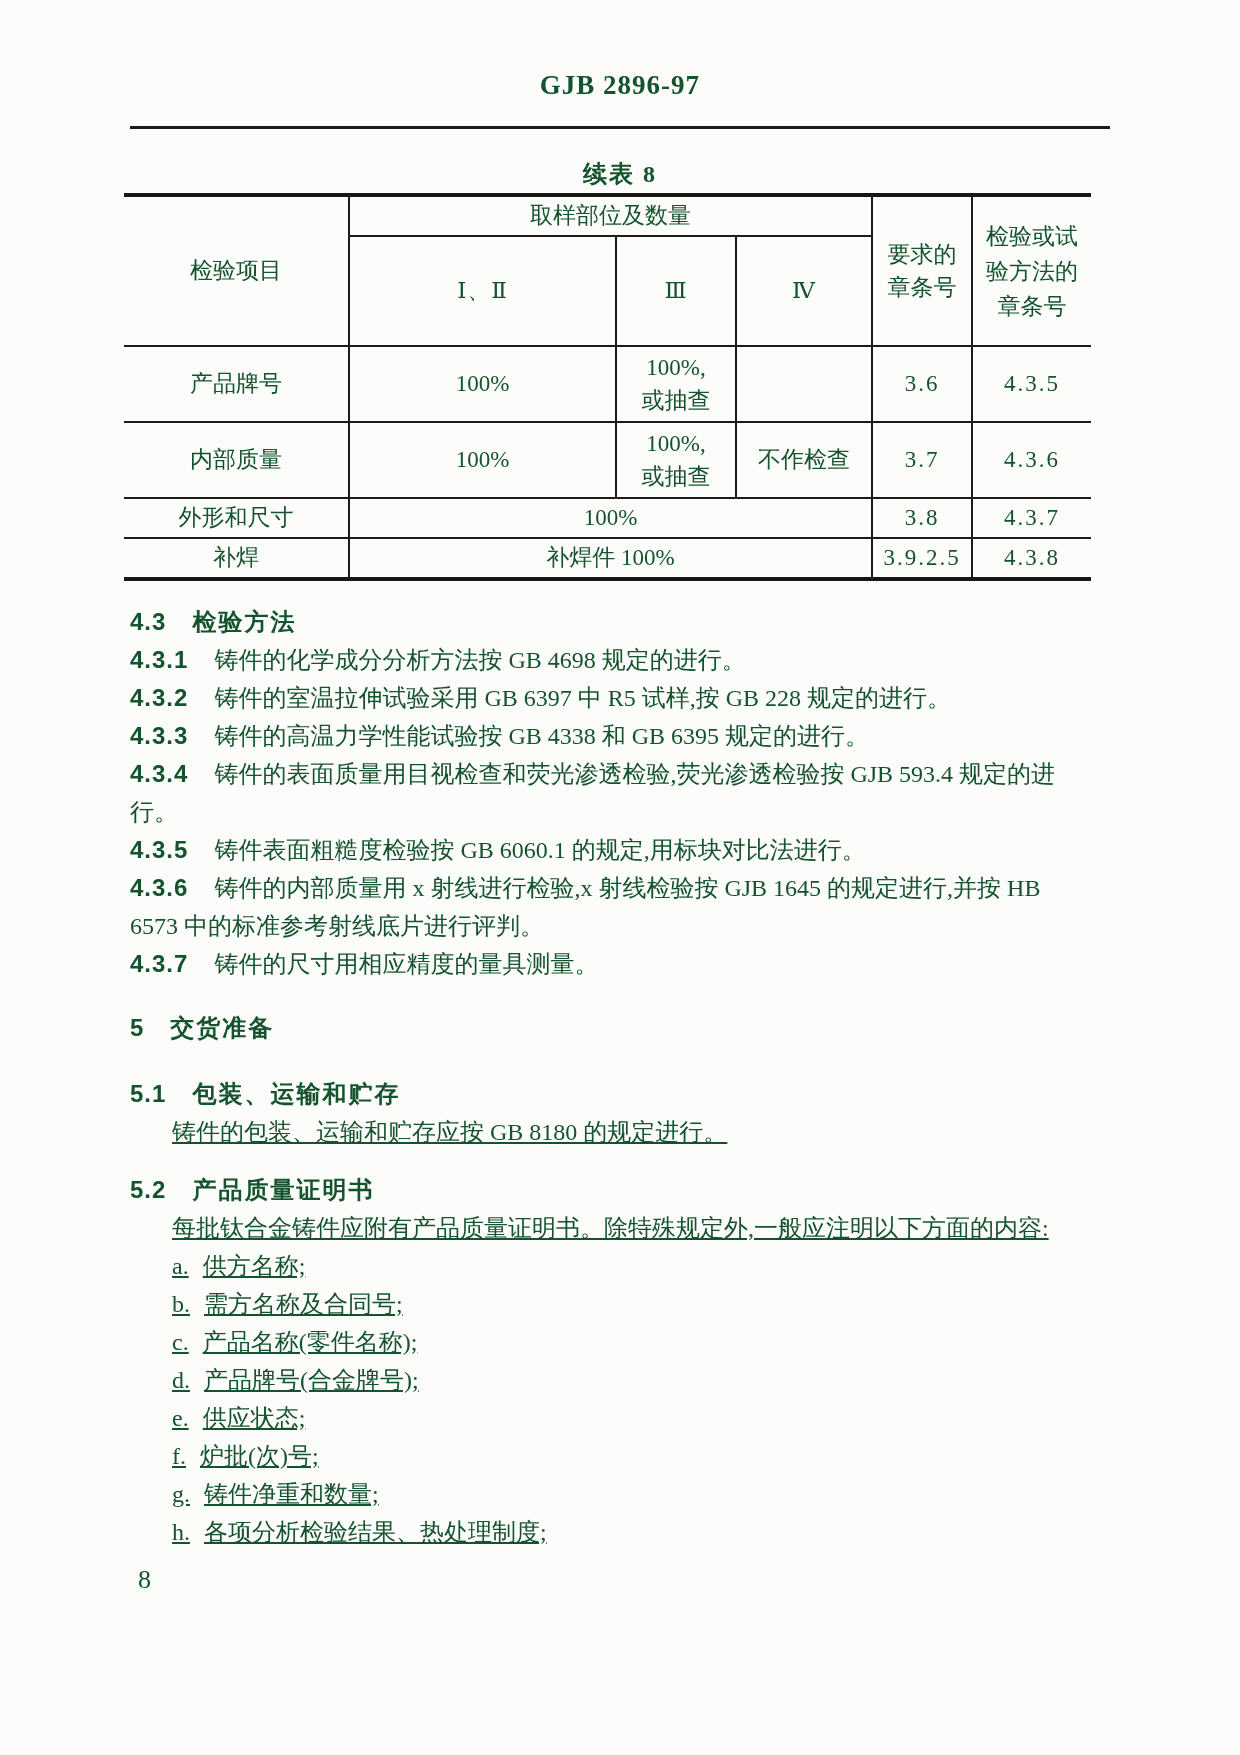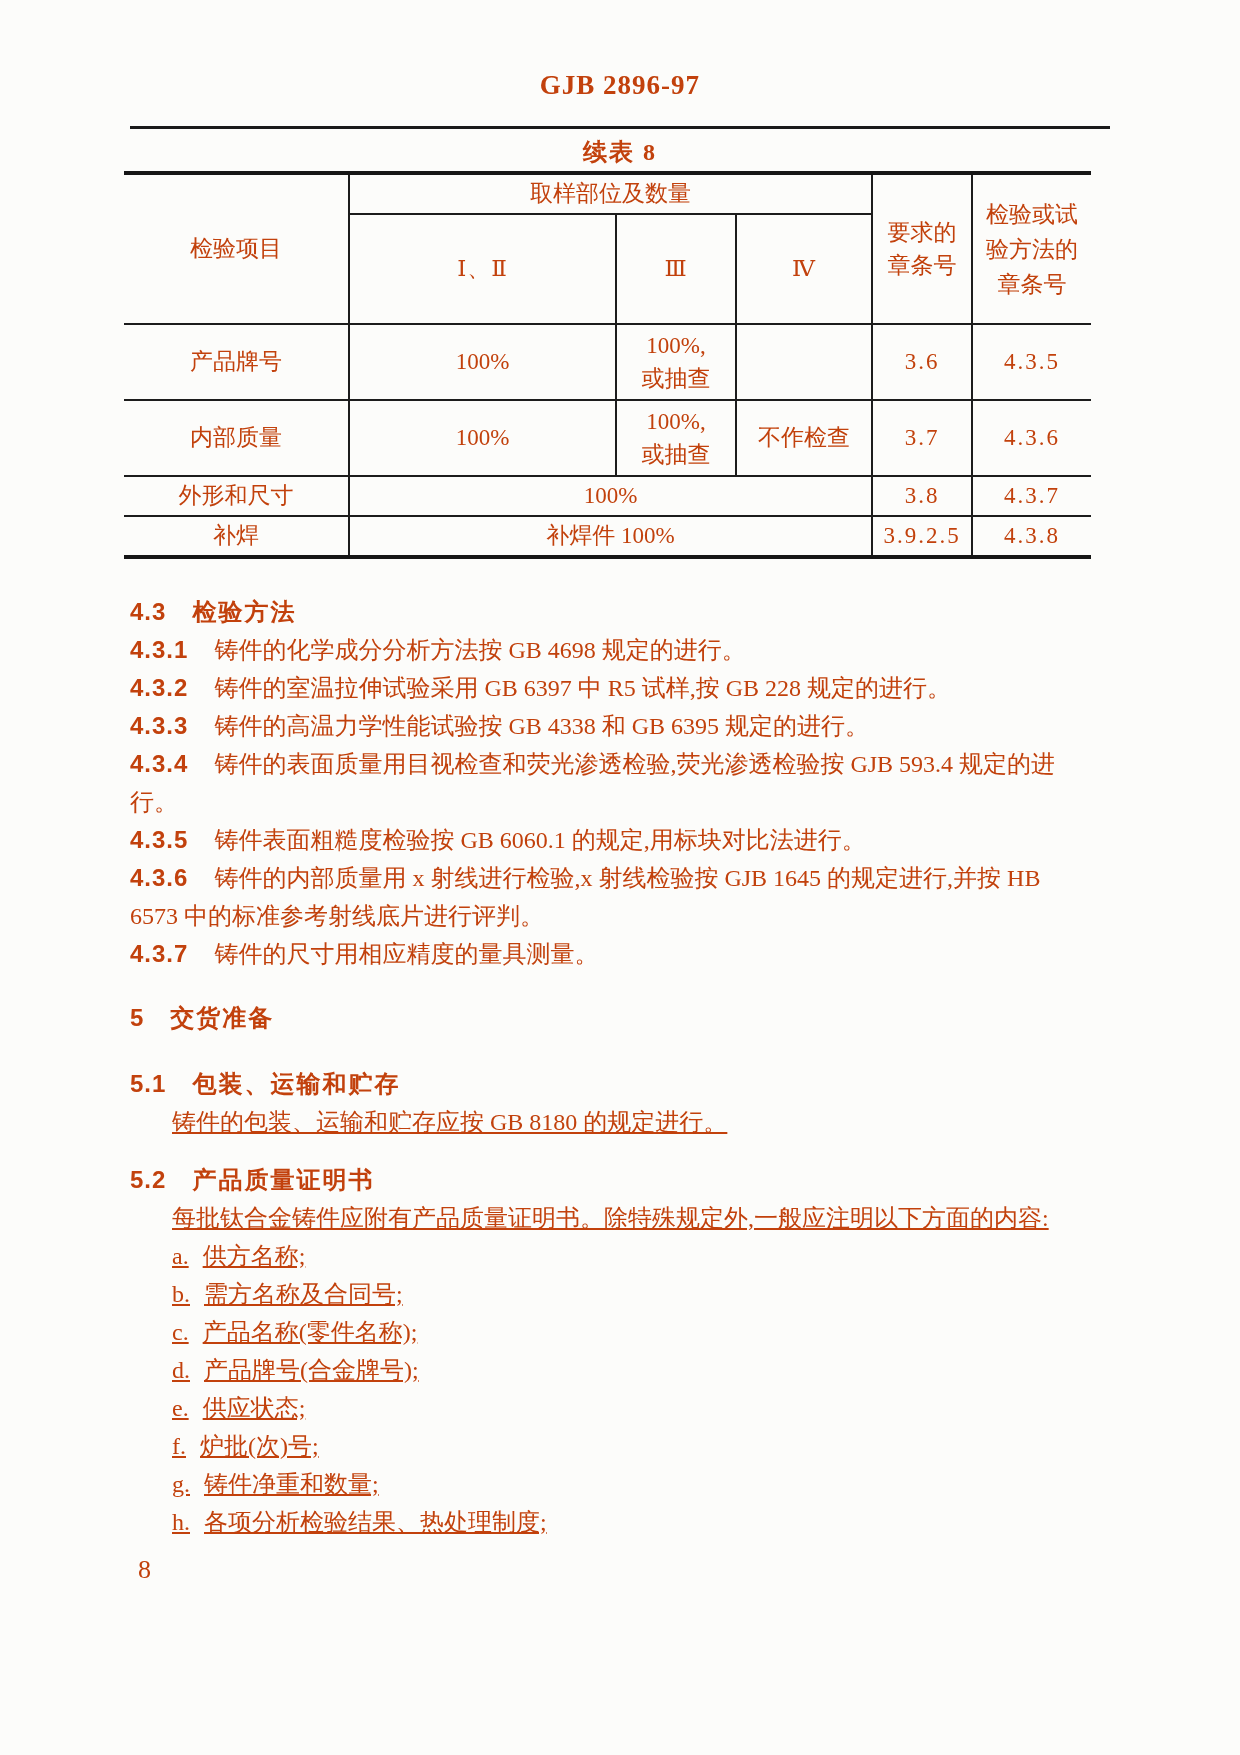--- a/index.html
+++ b/index.html
@@ -3,40 +3,40 @@
 <meta charset="utf-8">
 <style>
   html,body{margin:0;padding:0;background:#e8e8e6;}
   .page{
     position:relative;
     width:1240px;height:1755px;
     margin:0 auto;
     background:#fcfcfa;
     box-sizing:border-box;
     padding:70px 130px 0 130px;
-    color:#c2410c;
+    color:#14532d;
     font-family:"Liberation Serif","DejaVu Serif",serif;
     overflow:hidden;
   }
   
   .doc-number{
     text-align:center;
     font-size:27px;font-weight:700;
     letter-spacing:1px;
     line-height:30px;
     font-family:"Liberation Serif","DejaVu Serif",serif;
   }
   .head-rule{
     margin-top:26px;
     height:3px;background:#1a1a1a;
     width:100%;
   }
   
   .tbl-caption{
-    margin-top:8px;
+    margin-top:30px;
     text-align:center;
     font-size:24px;font-weight:700;
     line-height:30px;
     letter-spacing:2px;
   }
   
   table.spec{
     border-collapse:collapse;
     table-layout:fixed;
     width:967px;
@@ -58,21 +58,21 @@
   table.spec td:last-child{border-right:none;}
   tr.h1 td{height:38px;}
   tr.h2 td{height:108px;}
   tr.r1 td,tr.r2 td{height:74px;}
   tr.r3 td,tr.r4 td{height:38px;}
   .cell-2line div{line-height:33px;}
   .cell-3line div{line-height:35px;}
   .num-cell{letter-spacing:2px;}
   .roman{letter-spacing:1px;border-radius:25px;}
   
-  .textblock{margin-top:34px;}
+  .textblock{margin-top:22px;}
   .line{
     font-size:24px;
     line-height:38px;
     white-space:nowrap;
   }
   .line .num{
     font-family:"Liberation Sans","DejaVu Sans",sans-serif;
     font-weight:700;
     letter-spacing:1px;
     margin-right:26px;

